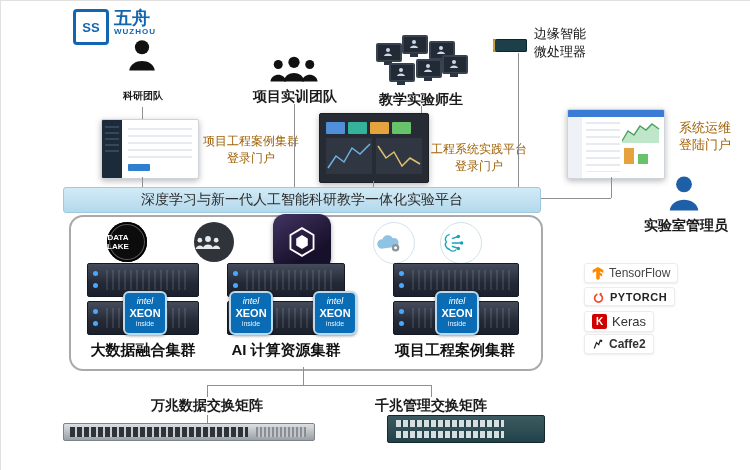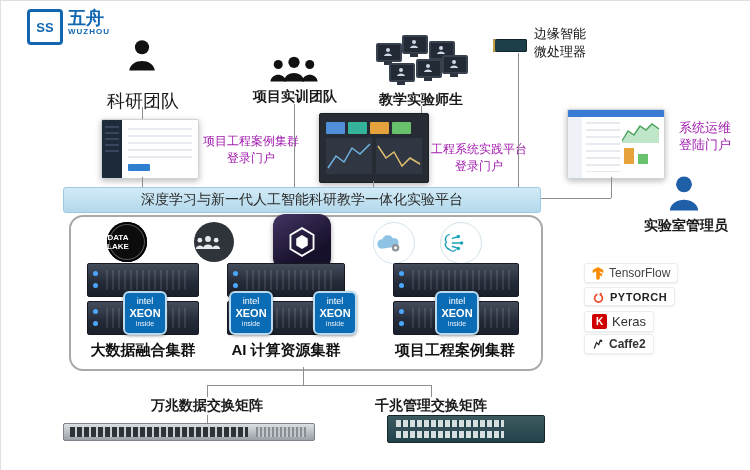--- a/index.html
+++ b/index.html
@@ -9,30 +9,30 @@
     font-family:"Liberation Sans","DejaVu Sans",sans-serif;color:#222;
   }
   .abs{position:absolute;}
   .lbl{position:absolute;text-align:center;color:#1a1a1a;}
   .vline{position:absolute;width:1px;background:#8f8f8f;}
   .hline{position:absolute;height:1px;background:#8f8f8f;}
 
   
   .logo{left:26px;top:8px;display:flex;gap:5px;align-items:flex-start;}
   .logo-mark{width:30px;height:30px;border:3px solid #1266b1;border-radius:4px;
-    display:flex;align-items:center;justify-content:center;color:#1266b1;font-weight:bold;font-size:13px;}
+    display:flex;align-items:center;justify-content:center;color:#1266b1;font-weight:bold;font-size:13px;margin-left:46px;}
   .logo-cn{font-size:18px;font-weight:bold;color:#1266b1;line-height:18px;}
   .logo-en{font-size:8px;font-weight:bold;color:#1266b1;letter-spacing:1px;}
 
   
   .portal{position:absolute;border:1px solid #cfd4da;border-radius:2px;background:#fff;
     box-shadow:0 2px 6px rgba(0,0,0,.28);overflow:hidden;}
   .p-rows{position:absolute;background:
     repeating-linear-gradient(#e7ebef 0 2px,transparent 2px 7px);}
-  .portal-lbl{position:absolute;font-size:12px;line-height:17px;text-align:center;color:#a21caf;}
+  .portal-lbl{position:absolute;font-size:12px;line-height:17px;text-align:center;color:#a16207;}
 
   
   .banner{left:62px;top:186px;width:476px;height:24px;border-radius:3px;
     background:linear-gradient(#d2eaf6,#b3d9ec);border:1px solid #9fc9e0;
     display:flex;align-items:center;justify-content:center;font-size:14px;color:#2c2c2c;}
   .bigbox{left:68px;top:214px;width:470px;height:152px;border:2px solid #a9a9a9;border-radius:14px;background:#fff;}
 
   .circ{position:absolute;width:40px;height:40px;border-radius:50%;
     display:flex;align-items:center;}
 
@@ -40,21 +40,21 @@
   .rack{position:absolute;}
   .sunit{height:32px;margin-bottom:4px;border-radius:2px;position:relative;
     background:linear-gradient(#444c5c,#232936 60%,#1b212c);
     border:1px solid #141923;overflow:hidden;}
   .sunit::before{content:"";position:absolute;left:5px;top:7px;width:5px;height:5px;border-radius:50%;
     background:#4aa7ff;box-shadow:0 12px 0 #4aa7ff;}
   .sunit::after{content:"";position:absolute;left:18px;right:8px;top:6px;bottom:6px;
     background:repeating-linear-gradient(90deg,rgba(255,255,255,.10) 0 2px,transparent 2px 6px);}
   .badge-intel{position:absolute;width:40px;height:40px;border-radius:6px;background:#0a6cb5;
     border:2px solid #bcd9ee;color:#fff;text-align:center;z-index:3;box-shadow:0 1px 3px rgba(0,0,0,.4);}
-  .badge-intel .bi1{font-size:9px;line-height:11px;margin-top:3px;}
+  .badge-intel .bi1{font-size:9px;font-style:italic;line-height:11px;margin-top:3px;}
   .badge-intel .bi2{font-size:11px;font-weight:bold;line-height:12px;}
   .badge-intel .bi3{font-size:7px;line-height:9px;opacity:.9;}
   .badge-nv{position:absolute;width:40px;height:40px;border-radius:4px;background:#76b900;z-index:3;
     border:2px solid #d9ecb2;display:flex;align-items:center;justify-content:center;
     color:#fff;font-weight:bold;font-size:7.5px;letter-spacing:.5px;box-shadow:0 1px 3px rgba(0,0,0,.4);}
 
   .cluster-lbl{position:absolute;font-size:15px;font-weight:600;text-align:center;color:#111;}
 
   
   .fw{position:absolute;display:flex;align-items:center;gap:5px;background:#fff;
@@ -95,21 +95,21 @@
     <div>
       <div class="logo-cn">五舟</div>
       <div class="logo-en">WUZHOU</div>
     </div>
   </div>
 
   <svg class="abs" style="left:124px;top:32px" width="34" height="44" viewBox="0 0 24 24">
     <circle cx="12" cy="6.5" r="5" fill="#111"></circle>
       <path d="M3 23 C4 14 20 14 21 23 Z" fill="#111"></path>
   </svg>
-  <div class="lbl" style="left:106px;top:88px;width:72px;font-size:18px;font-weight:400">科研团队</div>
+  <div class="lbl" style="left:106px;top:88px;width:72px;font-size:10px;font-weight:700">科研团队</div>
 
   <svg class="abs" style="left:266px;top:52px" width="54" height="32" viewBox="0 0 48 24">
     <g fill="#111">
       <circle cx="10" cy="8" r="4"></circle>
         <path d="M3 23 C4 15 16 15 17 23Z"></path>
       <circle cx="38" cy="8" r="4"></circle>
         <path d="M31 23 C32 15 44 15 45 23Z"></path>
       <circle cx="24" cy="6" r="5"></circle>
         <path d="M15 23 C16 13 32 13 33 23Z"></path>
     </g>

